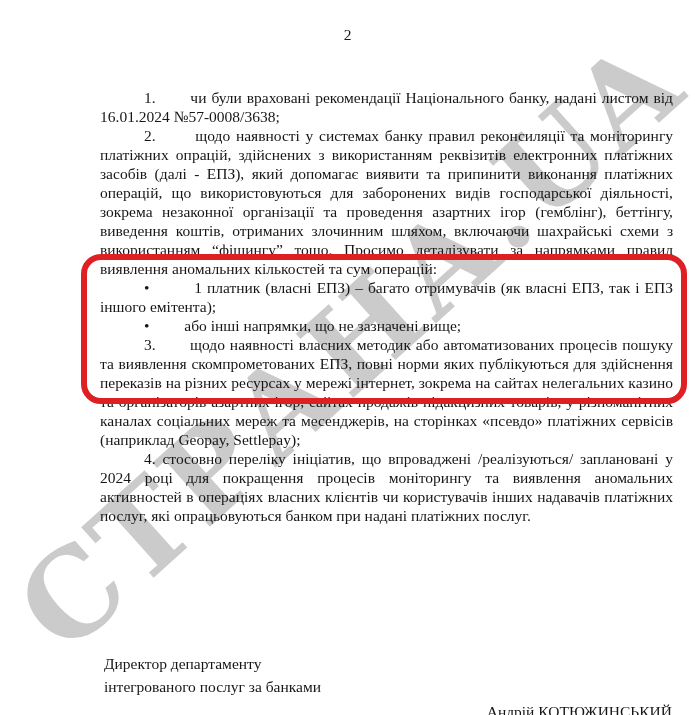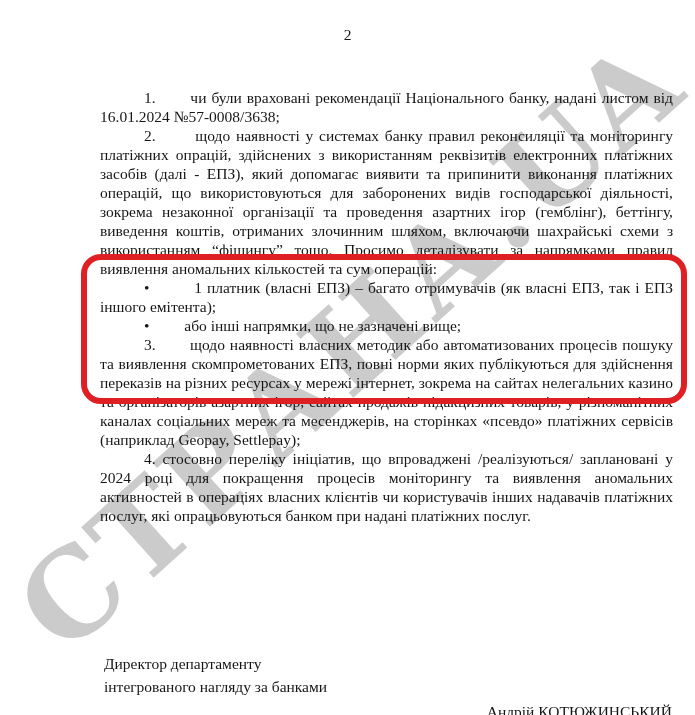--- a/index.html
+++ b/index.html
@@ -98,18 +98,18 @@
     <p>•&nbsp;&nbsp;&nbsp;&nbsp;&nbsp;&nbsp;&nbsp;&nbsp;&nbsp;1 платник (власні ЕПЗ) – багато отримувачів (як власні ЕПЗ, так і ЕПЗ іншого емітента);</p>
     <p>•&nbsp;&nbsp;&nbsp;&nbsp;&nbsp;&nbsp;&nbsp;&nbsp;&nbsp;або інші напрямки, що не зазначені вище;</p>
     <p>3.&nbsp;&nbsp;&nbsp;&nbsp;&nbsp;&nbsp;&nbsp;щодо наявності власних методик або автоматизованих процесів пошуку та виявлення скомпрометованих ЕПЗ, повні норми яких публікуються для здійснення переказів на різних ресурсах у мережі інтернет, зокрема на сайтах нелегальних казино та організаторів азартних ігор, сайтах продажів підакцизних товарів, у різноманітних каналах соціальних мереж та месенджерів, на сторінках «псевдо» платіжних сервісів (наприклад Geopay, Settlepay);</p>
     <p>4. стосовно переліку ініціатив, що впроваджені /реалізуються/ заплановані у 2024 році для покращення процесів моніторингу та виявлення аномальних активностей в операціях власних клієнтів чи користувачів інших надавачів платіжних послуг, які опрацьовуються банком при надані платіжних послуг.</p>
   </div>
 
   <div class="red-box"></div>
 
   <div class="sig-left">
     <div>Директор департаменту</div>
-    <div>інтегрованого нагляду за банками</div>
+    <div>інтегрованого послуг за банками</div>
   </div>
 
   <div class="sig-name">Андрій КОТЮЖИНСЬКИЙ</div>
 
 </div>
 
 </body></html>

